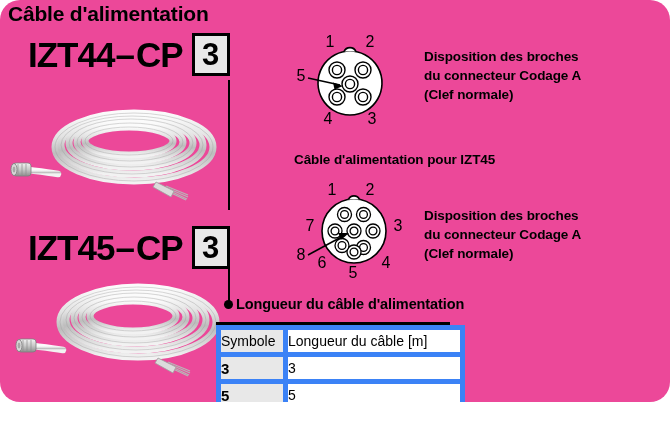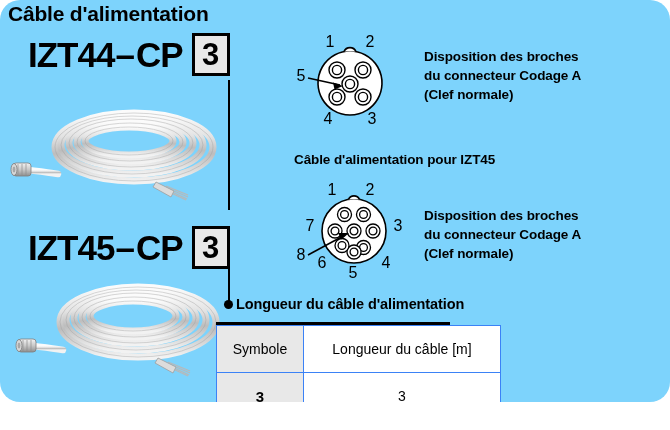--- a/index.html
+++ b/index.html
@@ -4,21 +4,21 @@
 <style>
   html, body {
     margin: 0;
     padding: 0;
     background: #ffffff;
   }
   #page {
     position: relative;
     width: 670px;
     height: 402px;
-    background: #7dd3fc;
+    background: #ec4899;
     font-family: "Liberation Sans", sans-serif;
     color: #000000;
     overflow: hidden;
     border-radius: 20px;
   }
   .abs { position: absolute; }
 
   
   .main-title {
     left: 8px; top: 2px;
@@ -90,23 +90,23 @@
   
   .conn-wrap { line-height: 0; }
 
   
   .tbl {
     border-collapse: collapse;
     font-size: 14px;
     table-layout: fixed;
   }
   .tbl th, .tbl td {
-    border: 1px solid #3b82f6;
-    text-align: center;
-    padding: 12px;
+    border: 5px solid #3b82f6;
+    text-align: left;
+    padding: 0;
     height: 22px;
     font-weight: normal;
   }
   .tbl .c1 { width: 62px; background: #e8e8e8; }
   .tbl .c2 { width: 172px; background: #ffffff; }
   .tbl thead th { background: #e8e8e8; }
   .tbl tbody td.c1 { font-weight: bold; font-size: 15px; }
   .tbl-topline {
     background: #000;
     height: 3px;

